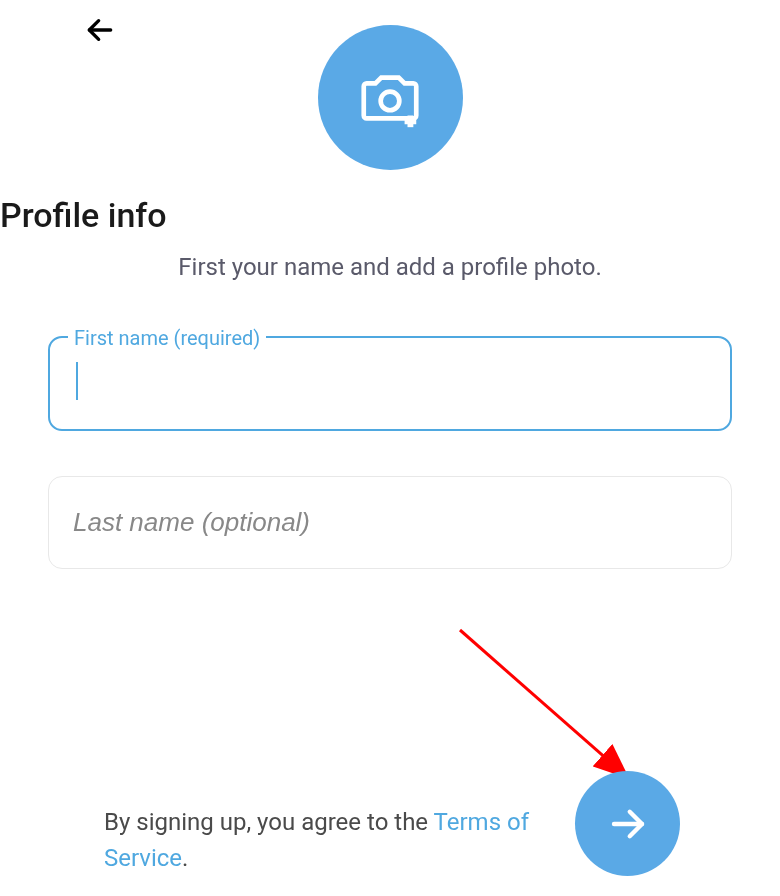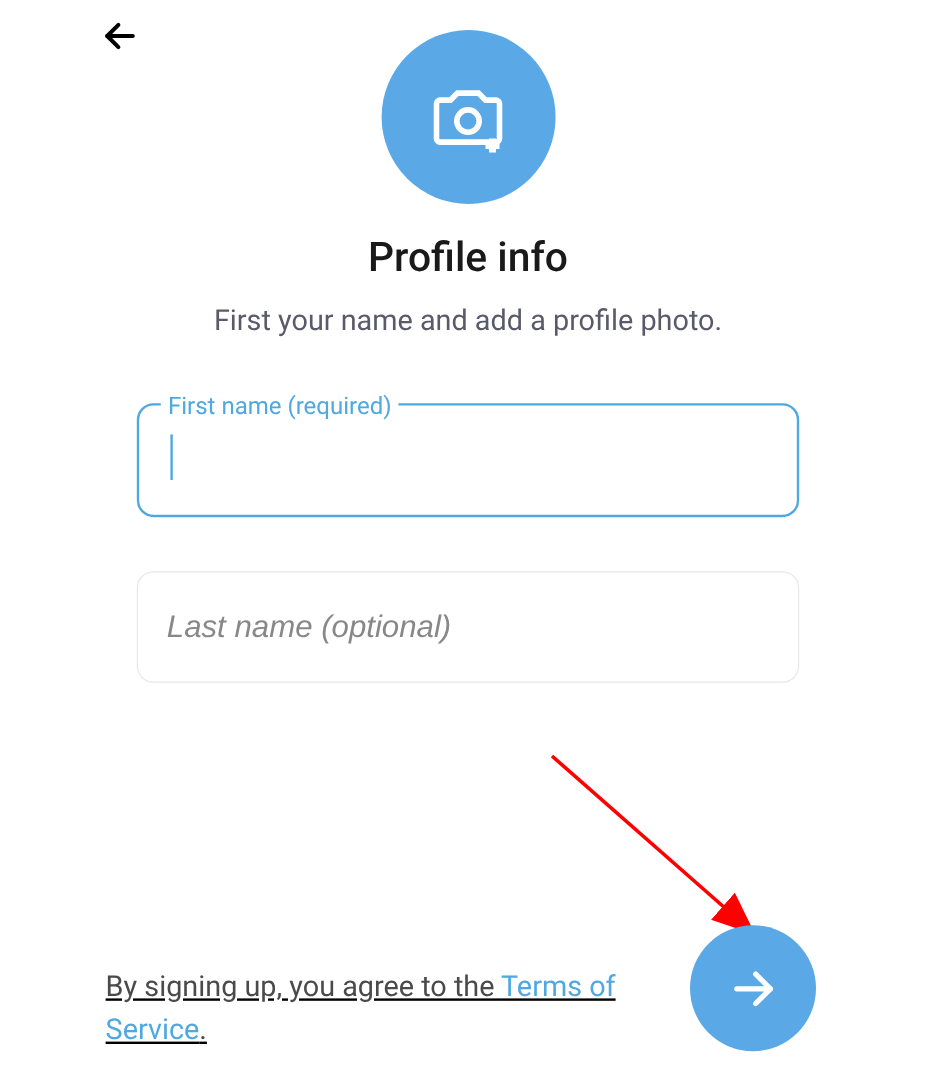--- a/index.html
+++ b/index.html
@@ -31,34 +31,33 @@
       height: 145px;
       border-radius: 50%;
       background: #5aa9e6;
       margin: 25px auto 25px;
       display: flex;
       align-items: center;
       justify-content: center;
       cursor: pointer;
     }
     .title {
-      text-align: center;
       font-size: 34px;
       font-weight: 500;
       color: #1a1a1a;
       margin-bottom: 18px;
     }
     .subtitle {
       text-align: center;
       font-size: 24px;
       color: #5a5a6a;
       margin-bottom: 55px;
     }
     .form-container {
-      padding: 0 114px;
+      padding: 0 48px;
     }
     .input-wrapper {
       position: relative;
       margin-bottom: 45px;
     }
     .input-wrapper.focused {
       border: 2px solid #4fa8e0;
       border-radius: 14px;
     }
     .input-wrapper.unfocused {
@@ -92,26 +91,25 @@
       position: absolute;
       left: 26px;
       top: 24px;
       width: 2px;
       height: 38px;
       background: #4fa8e0;
     }
     .footer {
       position: absolute;
       bottom: 20px;
-      left: 88px;
+      left: 104px;
       right: 100px;
       display: flex;
       align-items: flex-end;
       justify-content: flex-start;
-      text-decoration: underline;
     }
     .terms-text {
       font-size: 24px;
       color: #4a4a4a;
       line-height: 1.5;
     }
     .terms-link {
       color: #4fa8e0;
       cursor: pointer;
     }

